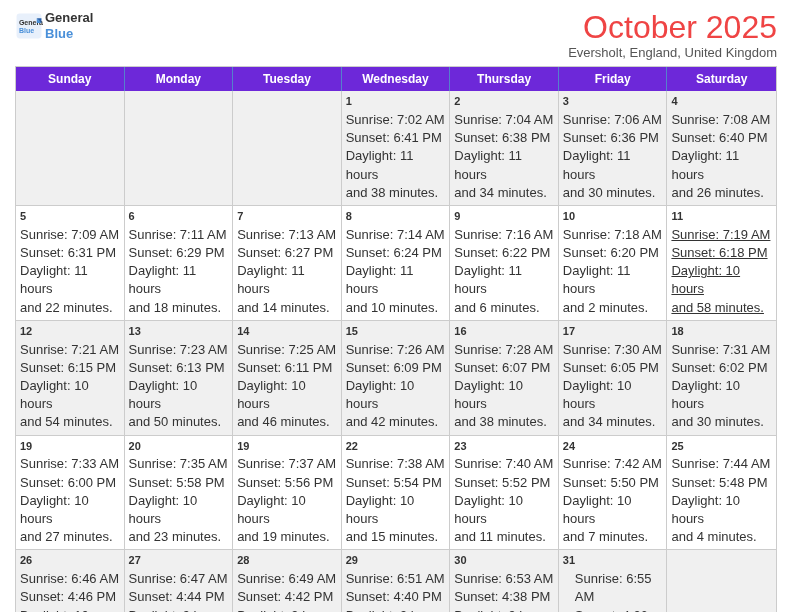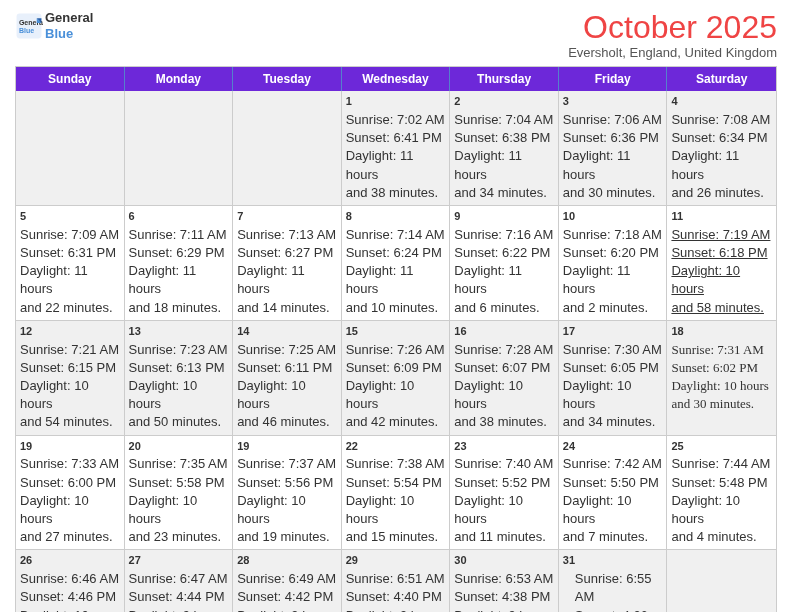--- a/index.html
+++ b/index.html
@@ -175,21 +175,21 @@
           <div class="cal-cell shaded">
             <span class="day-num">3</span>
             <div class="cell-text" style="white-space: pre-line;">Sunrise: 7:06 AM
 Sunset: 6:36 PM
 Daylight: 11 hours
 and 30 minutes.</div>
           </div>
           <div class="cal-cell shaded">
             <span class="day-num">4</span>
             <div class="cell-text" style="white-space: pre-line;">Sunrise: 7:08 AM
-Sunset: 6:34 PM
+Sunset: 6:40 PM
 Daylight: 11 hours
 and 26 minutes.</div>
           </div>
         </div>
         <div class="cal-row">
           <div class="cal-cell">
             <span class="day-num">5</span>
             <div class="cell-text" style="white-space: pre-line;">Sunrise: 7:09 AM
 Sunset: 6:31 PM
 Daylight: 11 hours
@@ -276,21 +276,21 @@
           </div>
           <div class="cal-cell shaded">
             <span class="day-num">17</span>
             <div class="cell-text" style="white-space: pre-line;">Sunrise: 7:30 AM
 Sunset: 6:05 PM
 Daylight: 10 hours
 and 34 minutes.</div>
           </div>
           <div class="cal-cell shaded">
             <span class="day-num">18</span>
-            <div class="cell-text" style="white-space: pre-line; font-family: Liberation Serif, serif;">Sunrise: 7:31 AM
+            <div class="cell-text" style="white-space: pre-line;">Sunrise: 7:31 AM
 Sunset: 6:02 PM
 Daylight: 10 hours
 and 30 minutes.</div>
           </div>
         </div>
         <div class="cal-row">
           <div class="cal-cell">
             <span class="day-num">19</span>
             <div class="cell-text" style="white-space: pre-line;">Sunrise: 7:33 AM
 Sunset: 6:00 PM

